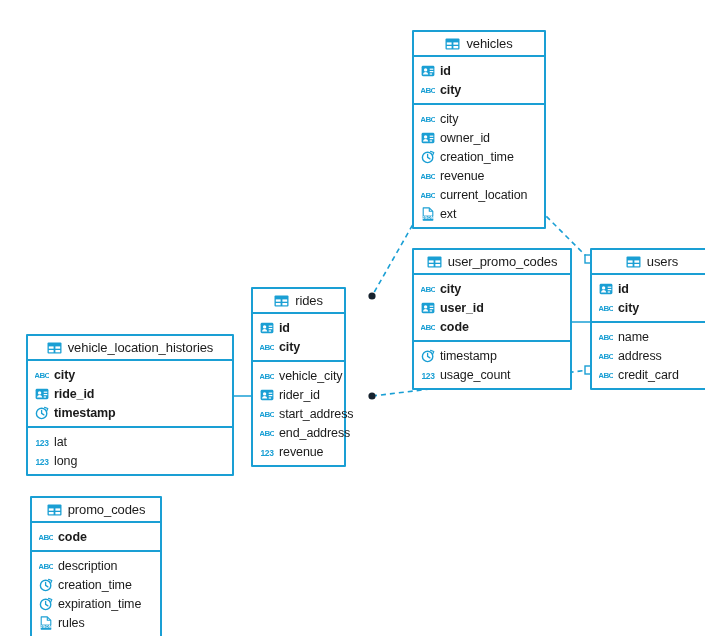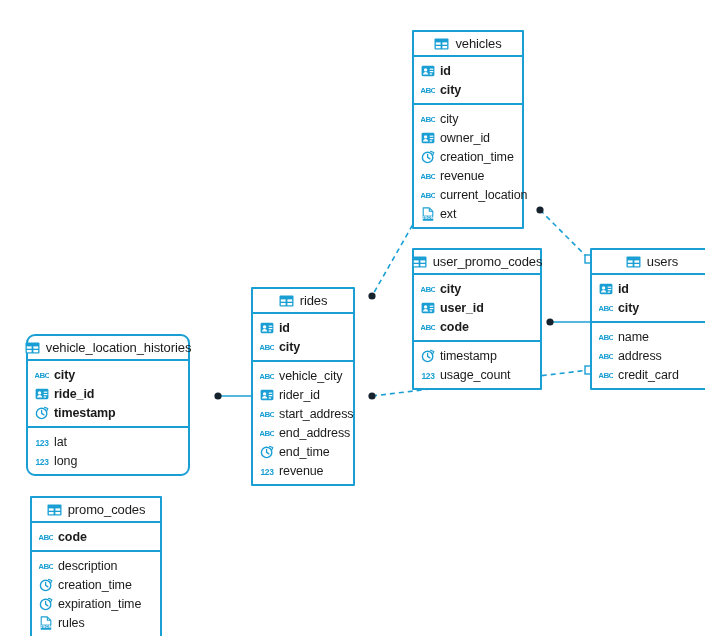--- a/index.html
+++ b/index.html
@@ -114,21 +114,21 @@
         <circle cx="372" cy="396" r="3.6" fill="#16222e"></circle>
         <rect x="585" y="366" width="8" height="8" fill="#ffffff" stroke="#1a9fd4" stroke-width="1.4"></rect>
       </g>
       <g>
         <path d="M218 396 L251 396" fill="none" stroke="#1a9fd4" stroke-width="1.6"></path>
         <circle cx="218" cy="396" r="3.6" fill="#16222e"></circle>
       </g>
     </svg>
 
   <div id="nodes">
-      <div class="table-node" style="left: 412px; top: 30px; width: 112px;">
+      <div class="table-node" style="left: 412px; top: 30px; width: 134px;">
         <div class="tbl-header">
           <svg class="hicon" viewBox="0 0 15 12">
             <rect x="0.5" y="0.5" width="14" height="11" rx="1" fill="#1a9fd4"></rect>
             <rect x="1.8" y="4.4" width="4.8" height="2.3" fill="#fff"></rect>
             <rect x="8.4" y="4.4" width="4.8" height="2.3" fill="#fff"></rect>
             <rect x="1.8" y="8.0" width="4.8" height="2.3" fill="#fff"></rect>
             <rect x="8.4" y="8.0" width="4.8" height="2.3" fill="#fff"></rect>
           </svg>
           <span class="tbl-title">vehicles</span>
         </div>
@@ -193,21 +193,21 @@
             <svg class="ficon" viewBox="0 0 14 14">
               <path d="M2.2 0.9h6.1l3.5 3.4v8.8H2.2z" fill="#ffffff" stroke="#1a9fd4" stroke-width="1.1" stroke-linejoin="round"></path>
               <path d="M8.3 0.9v3.4h3.5" fill="none" stroke="#1a9fd4" stroke-width="1.1" stroke-linejoin="round"></path>
               <rect x="2.2" y="8.6" width="9.6" height="4.5" fill="#1a9fd4"></rect>
               <text x="7.0" y="12.4" text-anchor="middle" font-size="4.2" font-family="&quot;Liberation Sans&quot;, sans-serif" font-weight="bold" fill="#ffffff">JSON</text>
             </svg>
             <span class="field-name">ext</span>
           </div>
         </div>
       </div>
-      <div class="table-node" style="left: 412px; top: 248px; width: 130px;">
+      <div class="table-node" style="left: 412px; top: 248px; width: 160px;">
         <div class="tbl-header">
           <svg class="hicon" viewBox="0 0 15 12">
             <rect x="0.5" y="0.5" width="14" height="11" rx="1" fill="#1a9fd4"></rect>
             <rect x="1.8" y="4.4" width="4.8" height="2.3" fill="#fff"></rect>
             <rect x="8.4" y="4.4" width="4.8" height="2.3" fill="#fff"></rect>
             <rect x="1.8" y="8.0" width="4.8" height="2.3" fill="#fff"></rect>
             <rect x="8.4" y="8.0" width="4.8" height="2.3" fill="#fff"></rect>
           </svg>
           <span class="tbl-title">user_promo_codes</span>
         </div>
@@ -297,21 +297,21 @@
             <span class="field-name">address</span>
           </div>
           <div class="field-row">
             <svg class="ficon" viewBox="0 0 14 14">
               <text x="7" y="10" text-anchor="middle" font-size="8" font-family="&quot;Liberation Sans&quot;, sans-serif" font-weight="bold" fill="#1a9fd4" letter-spacing="-0.6">ABC</text>
             </svg>
             <span class="field-name">credit_card</span>
           </div>
         </div>
       </div>
-      <div class="table-node" style="left: 251px; top: 287px; width: 104px;">
+      <div class="table-node" style="left: 251px; top: 287px; width: 95px;">
         <div class="tbl-header">
           <svg class="hicon" viewBox="0 0 15 12">
             <rect x="0.5" y="0.5" width="14" height="11" rx="1" fill="#1a9fd4"></rect>
             <rect x="1.8" y="4.4" width="4.8" height="2.3" fill="#fff"></rect>
             <rect x="8.4" y="4.4" width="4.8" height="2.3" fill="#fff"></rect>
             <rect x="1.8" y="8.0" width="4.8" height="2.3" fill="#fff"></rect>
             <rect x="8.4" y="8.0" width="4.8" height="2.3" fill="#fff"></rect>
           </svg>
           <span class="tbl-title">rides</span>
         </div>
@@ -359,35 +359,27 @@
             <span class="field-name">start_address</span>
           </div>
           <div class="field-row">
             <svg class="ficon" viewBox="0 0 14 14">
               <text x="7" y="10" text-anchor="middle" font-size="8" font-family="&quot;Liberation Sans&quot;, sans-serif" font-weight="bold" fill="#1a9fd4" letter-spacing="-0.6">ABC</text>
             </svg>
             <span class="field-name">end_address</span>
           </div>
           <div class="field-row">
             <svg class="ficon" viewBox="0 0 14 14">
-              <circle cx="6.6" cy="7.4" r="5.2" fill="none" stroke="#1a9fd4" stroke-width="1.4"></circle>
-              <path d="M6.6 4.3V7.4L8.9 8.9" fill="none" stroke="#1a9fd4" stroke-width="1.3" stroke-linecap="round"></path>
-              <path d="M9.6 1.4l3.2 1.1-1.3 3.0" fill="none" stroke="#1a9fd4" stroke-width="1.2" stroke-linecap="round" stroke-linejoin="round"></path>
-            </svg>
-            <span class="field-name">end_time</span>
-          </div>
-          <div class="field-row">
-            <svg class="ficon" viewBox="0 0 14 14">
               <text x="7" y="10.5" text-anchor="middle" font-size="8.5" font-family="&quot;Liberation Sans&quot;, sans-serif" font-weight="bold" fill="#1a9fd4" letter-spacing="-0.4">123</text>
             </svg>
             <span class="field-name">revenue</span>
           </div>
         </div>
       </div>
-      <div class="table-node" style="left: 26px; top: 334px; width: 164px; border-radius: 9px;">
+      <div class="table-node" style="left: 26px; top: 334px; width: 208px;">
         <div class="tbl-header">
           <svg class="hicon" viewBox="0 0 15 12">
             <rect x="0.5" y="0.5" width="14" height="11" rx="1" fill="#1a9fd4"></rect>
             <rect x="1.8" y="4.4" width="4.8" height="2.3" fill="#fff"></rect>
             <rect x="8.4" y="4.4" width="4.8" height="2.3" fill="#fff"></rect>
             <rect x="1.8" y="8.0" width="4.8" height="2.3" fill="#fff"></rect>
             <rect x="8.4" y="8.0" width="4.8" height="2.3" fill="#fff"></rect>
           </svg>
           <span class="tbl-title">vehicle_location_histories</span>
         </div>

